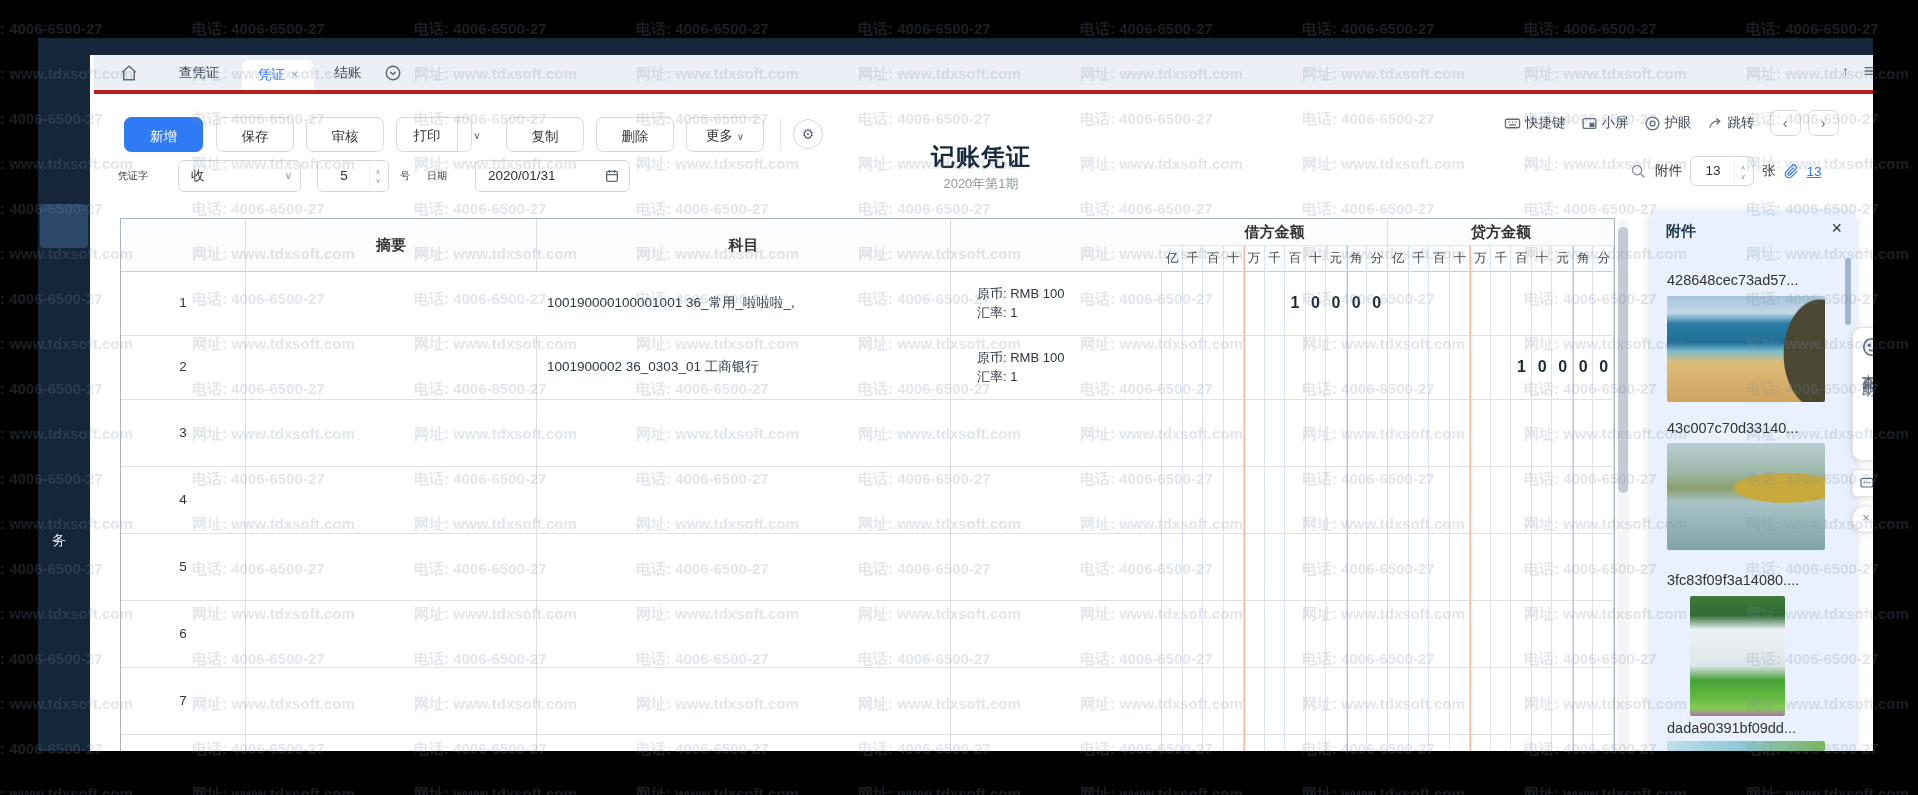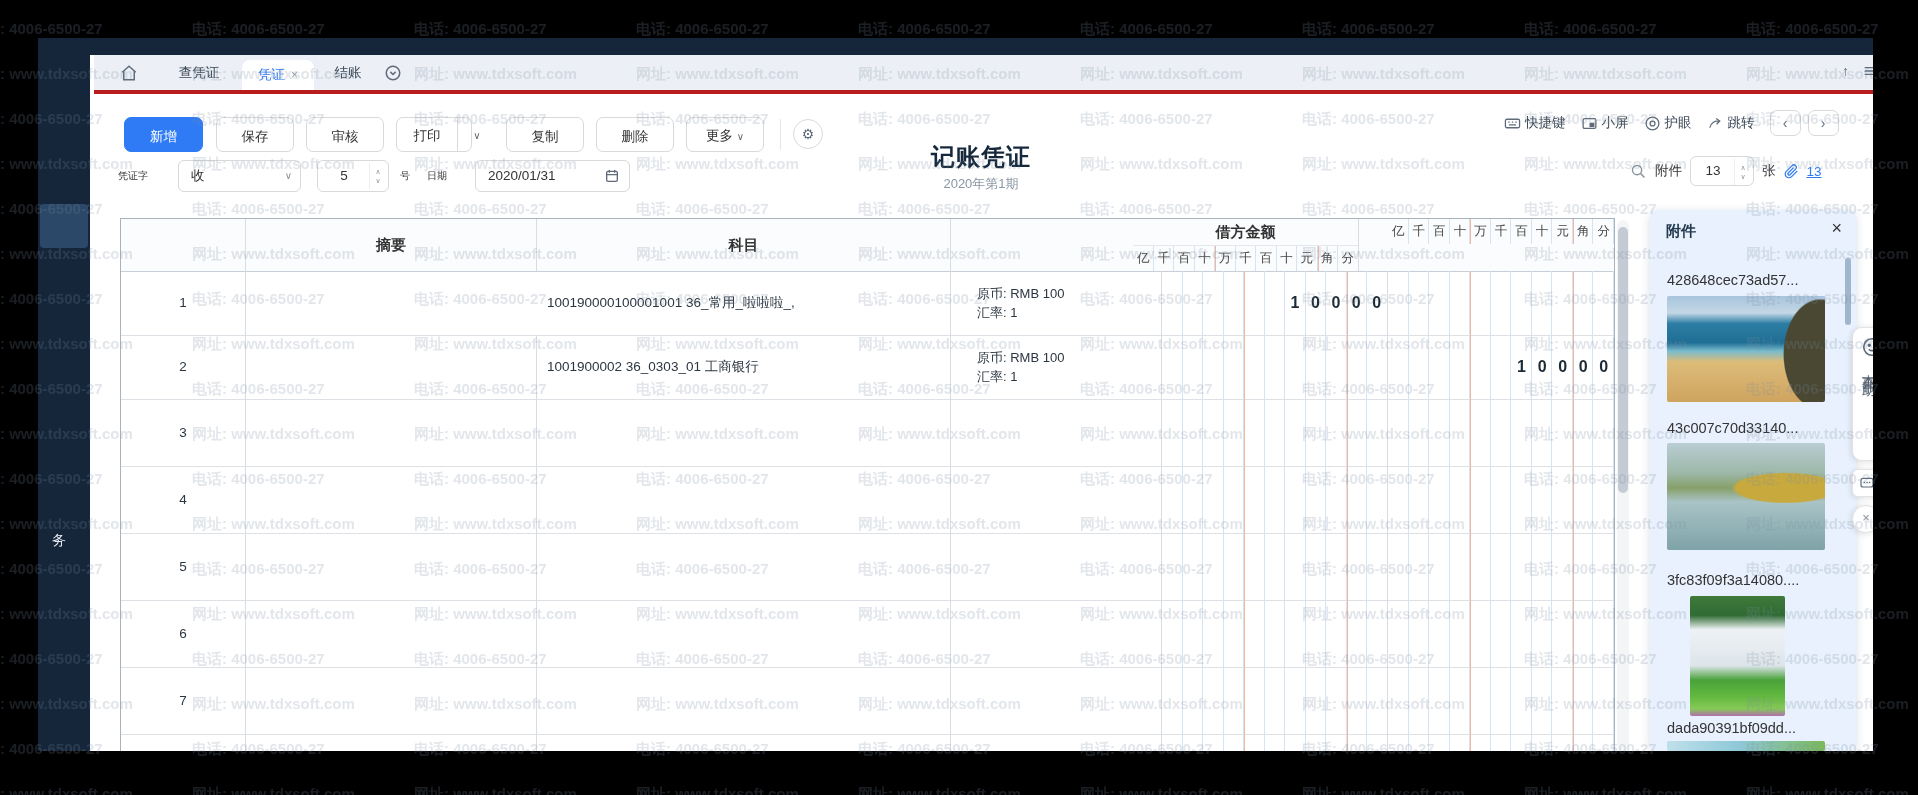--- a/index.html
+++ b/index.html
@@ -238,37 +238,38 @@
         </svg>
     </span>
     <span id="clip-link">13</span>
   </div>
 
   <div class="abs" id="vtable">
     <div class="hrow" id="hdr-main">
       <div class="hcell span2" style="left:0;width:125px;height:52px;"></div>
       <div class="hcell span2" style="left:416px;width:414px;height:52px;">科目</div>
       <div class="hcell span2" style="left:125px;width:291px;height:52px;">摘要</div>
-      <div class="hcell" style="left:1012px;width:226px;height:52px;">
+      <div class="hcell" style="left:1041px;width:226px;height:52px;">
         <div class="amt-h">借方金额</div>
         <div class="digit-h amt-bg">
           <span>亿</span>
             <span>千</span>
             <span>百</span>
             <span>十</span>
             <span>万</span>
             <span>千</span>
             <span>百</span>
             <span>十</span>
             <span>元</span>
             <span>角</span>
             <span>分</span>
         </div>
       </div>
       <div class="hcell" style="left:1267px;width:226px;height:52px;border-right:none;">
+        <div class="amt-h">贷方金额</div>
         <div class="digit-h amt-bg">
           <span>亿</span>
             <span>千</span>
             <span>百</span>
             <span>十</span>
             <span>万</span>
             <span>千</span>
             <span>百</span>
             <span>十</span>
             <span>元</span>

